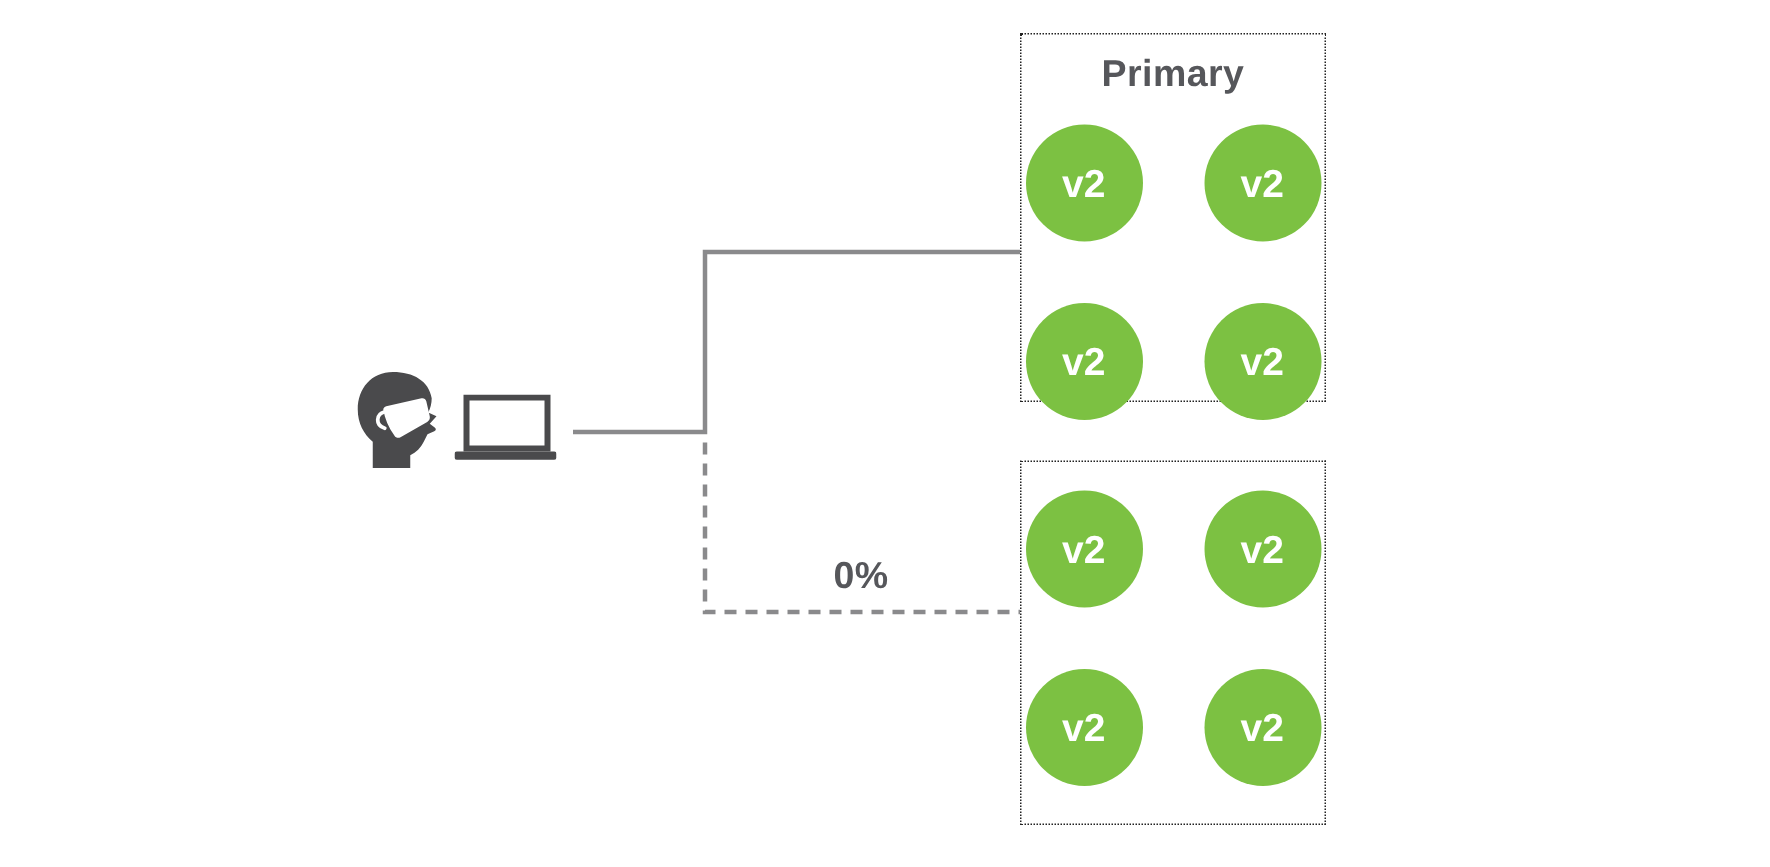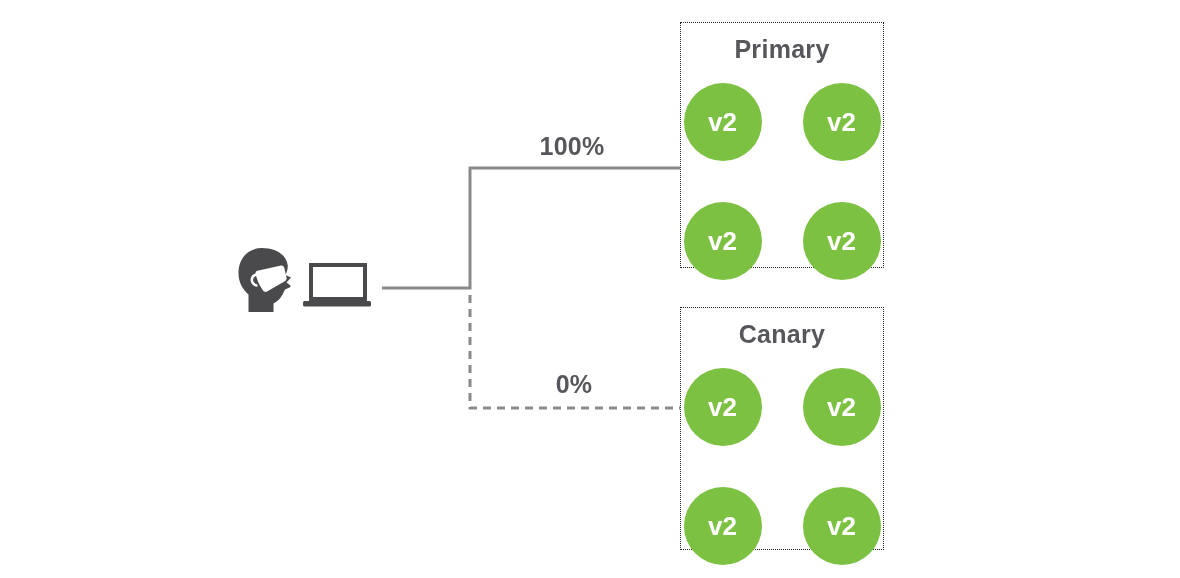--- a/index.html
+++ b/index.html
@@ -112,21 +112,20 @@
              L 31 44.5 C 29.5 45.3, 27.8 44.8, 27 43.5
              C 23 38, 20.5 32, 19.5 26 Z"></path>
     <path fill="none" stroke="#ffffff" stroke-width="2.5" stroke-linecap="round" d="M20.5 27.5 C 14.5 29, 14 36.5, 20.5 38.5"></path>
   </svg>
 
   <svg id="laptop-icon" class="client-icon" viewBox="0 0 68 44" xmlns="http://www.w3.org/2000/svg">
     <rect x="8" y="2" width="54" height="34" fill="#ffffff" stroke-width="4" stroke="#4a4a4c"></rect>
     <rect x="0" y="38" width="68" height="5.5" rx="1.5" fill="#4a4a4c"></rect>
   </svg>
 
-  <div id="route-label-primary" class="route-label">100%</div>
   <div id="route-label-canary" class="route-label">0%</div>
 
   <div id="primary-box" class="group-box">
     <div class="group-title">Primary</div>
     <div class="instance-grid">
       <div class="instance-circle" style="background-color: rgb(124, 193, 66);">
         <span>v2</span>
       </div>
       <div class="instance-circle" style="background-color: rgb(124, 193, 66);">
         <span>v2</span>
@@ -134,21 +133,20 @@
       <div class="instance-circle" style="background-color: rgb(124, 193, 66);">
         <span>v2</span>
       </div>
       <div class="instance-circle" style="background-color: rgb(124, 193, 66);">
         <span>v2</span>
       </div>
     </div>
   </div>
 
   <div id="canary-box" class="group-box">
-    <div class="group-title">Canary</div>
     <div class="instance-grid">
       <div class="instance-circle" style="background-color: rgb(124, 193, 66);">
         <span>v2</span>
       </div>
       <div class="instance-circle" style="background-color: rgb(124, 193, 66);">
         <span>v2</span>
       </div>
       <div class="instance-circle" style="background-color: rgb(124, 193, 66);">
         <span>v2</span>
       </div>

